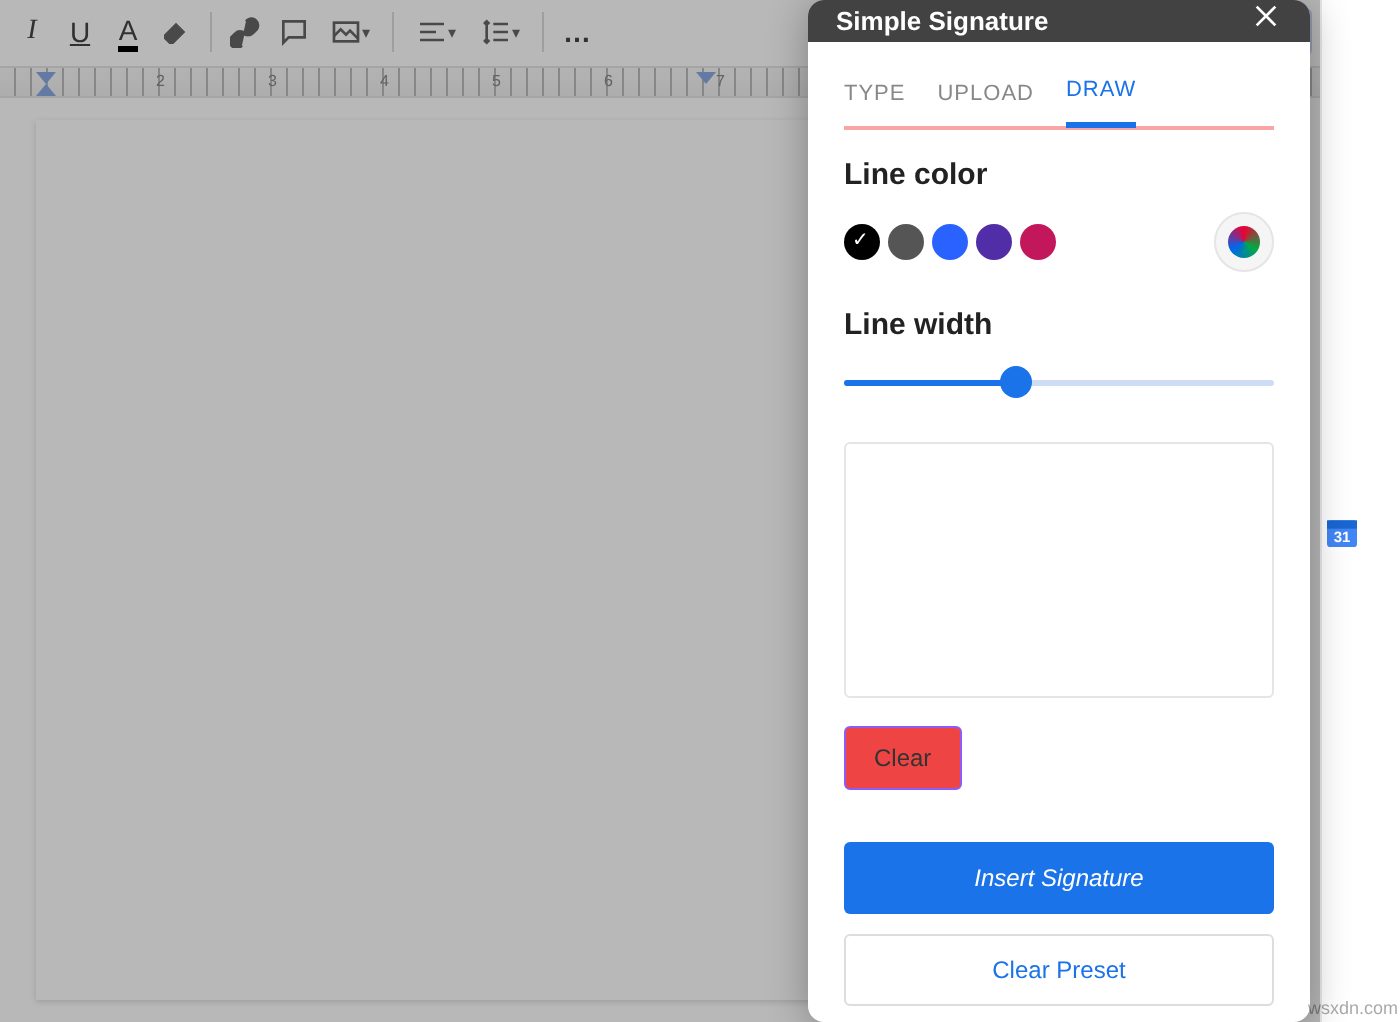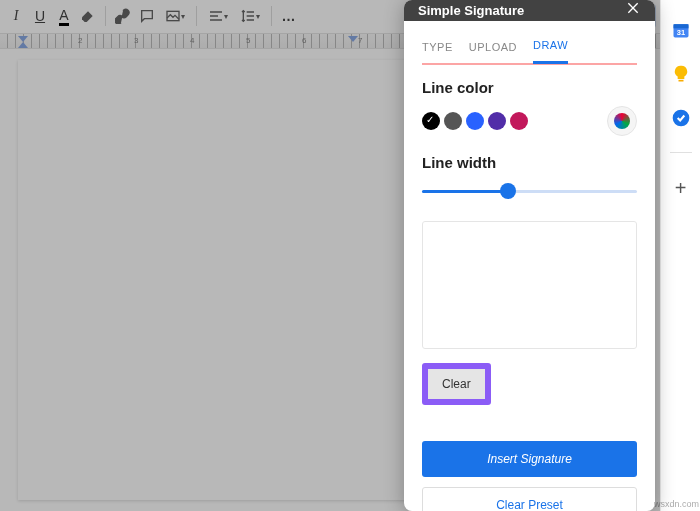--- a/index.html
+++ b/index.html
@@ -24,21 +24,21 @@
 }
 .indent { position: absolute; top: 2px; }
 .indent.down { width: 0; height: 0; border-left: 5px solid transparent; border-right: 5px solid transparent; border-top: 6px solid #8aa9e4; }
 .indent.up { width: 0; height: 0; border-left: 5px solid transparent; border-right: 5px solid transparent; border-bottom: 6px solid #8aa9e4; top: 8px; }
 .ruler .n { position: absolute; top: 2px; font-size: 8px; color: #888; }
 
 
 .page { position: absolute; left: 18px; top: 60px; width: 620px; height: 440px; background: #fff; box-shadow: 0 1px 3px rgba(0,0,0,0.15); }
 
 
-.rail { position: absolute; right: 0; top: 0; width: 40px; height: 511px; background: #fff; border-left: 1px solid #e8e8e8; display: flex; flex-direction: column; align-items: center; padding-top: 20px; gap: 24px; z-index: 6; }
+.rail { position: absolute; right: 0; top: 0; width: 40px; height: 511px; background: #fff; border-left: 1px solid #e8e8e8; display: flex; align-items: center; padding-top: 20px; gap: 24px; z-index: 6; }
 .rail-ic { width: 20px; height: 20px; border-radius: 3px; display: flex; align-items: center; justify-content: center; font-size: 14px; }
 .rail-sep { width: 22px; height: 1px; background: #e0e0e0; }
 .rail-plus { color: #555; font-size: 20px; font-weight: 300; }
 
 
 .panel { position: absolute; left: 404px; top: 0; width: 251px; height: 511px; background: #fff; border-radius: 8px; box-shadow: 0 2px 20px rgba(0,0,0,0.3); z-index: 10; overflow: hidden; display: flex; flex-direction: column; }
 .panel-head { background: #424242; color: #fff; height: 40px; display: flex; align-items: center; padding: 0 14px; }
 .panel-title { font-size: 13px; font-weight: bold; flex: 1; }
 .panel-close { color: #fff; font-size: 18px; cursor: pointer; }
 .panel-body { padding: 14px 18px; flex: 1; display: flex; flex-direction: column; }
@@ -56,21 +56,21 @@
 .picker::before { content: ""; width: 16px; height: 16px; border-radius: 50%; background: conic-gradient(#e03,#0a4,#06e,#e03); filter: blur(0.3px); }
 
 .slider-wrap { position: relative; height: 20px; margin-bottom: 20px; }
 .slider-track { position: absolute; left: 0; right: 0; top: 9px; height: 3px; background: #cdddf6; border-radius: 2px; }
 .slider-fill { position: absolute; left: 0; top: 9px; height: 3px; background: #1a73e8; border-radius: 2px; }
 .slider-thumb { position: absolute; top: 2px; width: 16px; height: 16px; border-radius: 50%; background: #1a73e8; transform: translateX(-50%); }
 
 .canvas { border: 1px solid #e5e5e5; border-radius: 3px; height: 128px; margin-bottom: 14px; }
 
 .btn { font-size: 12px; padding: 8px 14px; border-radius: 3px; cursor: pointer; text-align: center; }
-.btn-clear { border: 6px solid #8b5cf6; background: #e5e5e5; color: #333; align-self: flex-start; margin-bottom: 36px; }
+.btn-clear { border: 1px solid #8b5cf6; background: #ef4444; color: #333; align-self: flex-start; margin-bottom: 26px; }
 .btn-primary { background: #1a73e8; color: #fff; font-weight: 500; margin-bottom: 10px; padding: 11px; font-style: italic; }
 .btn-outline { border: 1px solid #ddd; background: #fff; color: #1a73e8; font-weight: 500; padding: 10px; }
 
 .watermark { position: absolute; right: 1px; bottom: 2px; font-size: 9px; color: rgba(0,0,0,0.35); z-index: 20; }
 </style>
 </head>
 <body>
 
 <div class="toolbar">
   <div class="tool">

